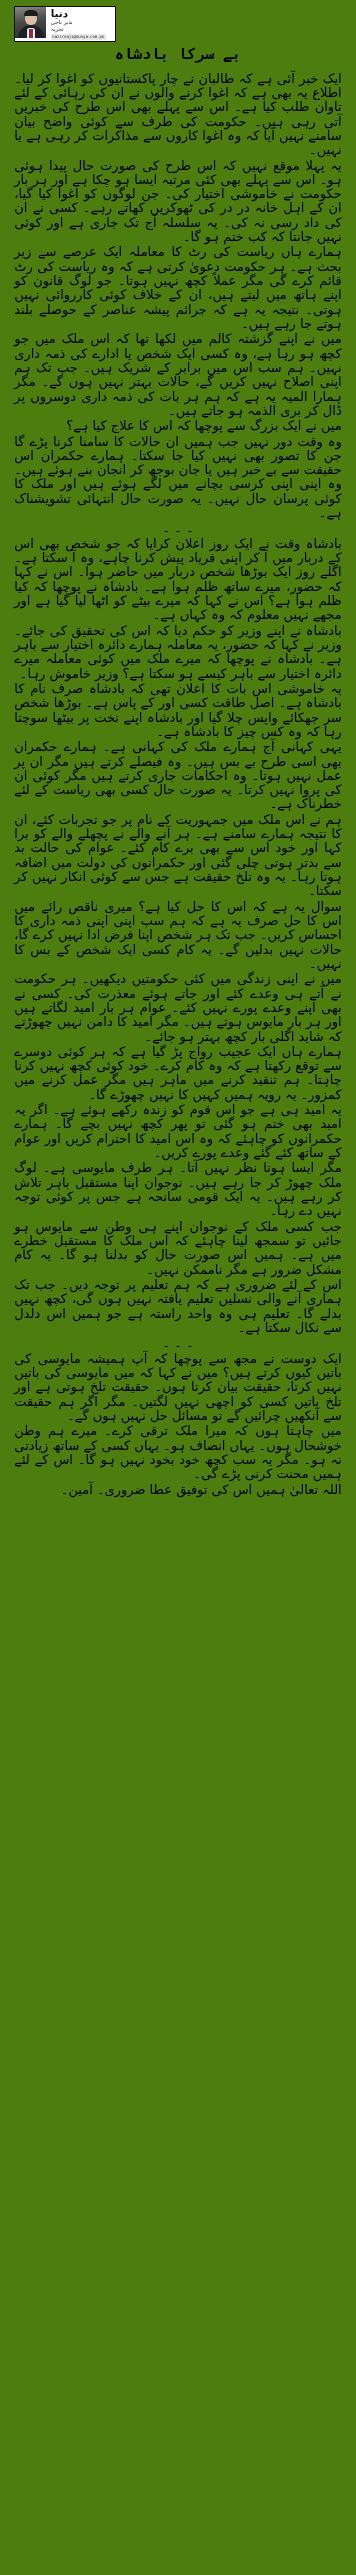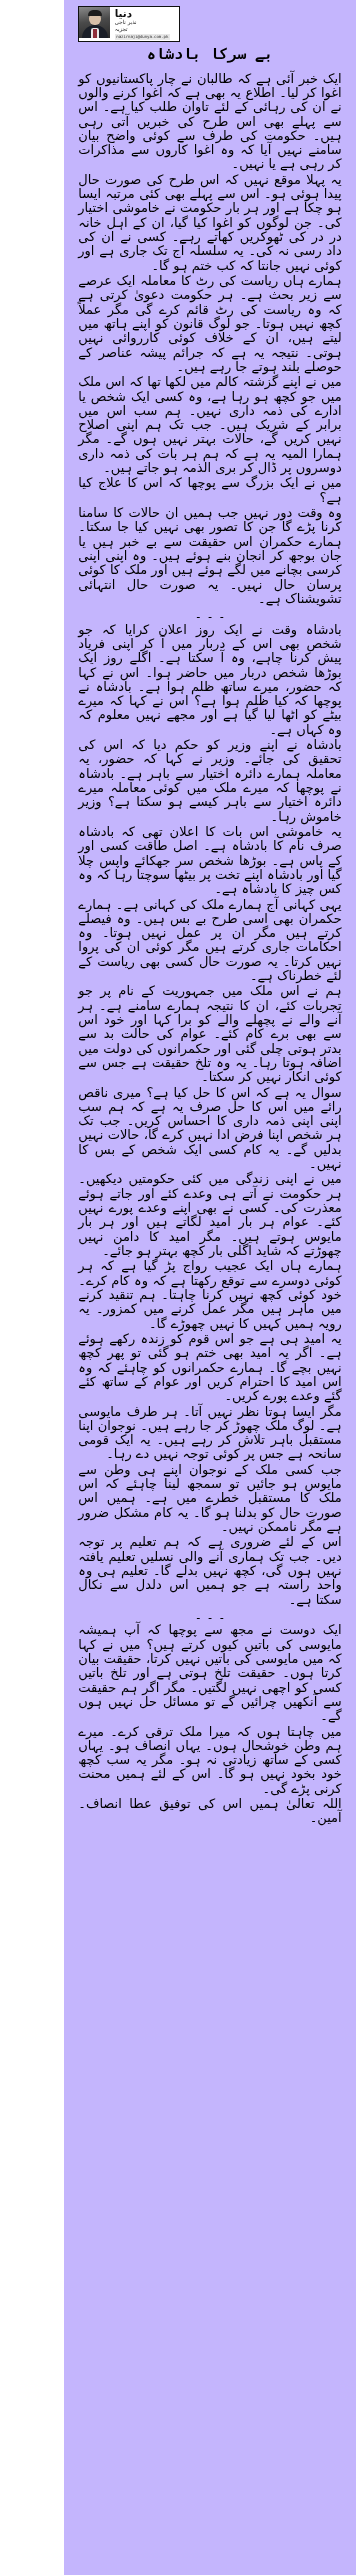--- a/index.html
+++ b/index.html
@@ -7,23 +7,23 @@
     margin: 0;
     padding: 0;
     background: #ffffff;
   }
   body {
     width: 356px;
     font-family: "DejaVu Sans", "Liberation Sans", sans-serif;
     color: #000000;
   }
   .page {
-    width: 292px;
+    width: 356px;
     min-height: 2576px;
-    background: #c4b5fd;
+    background: #4d7c0f;
     position: relative;
     box-sizing: border-box;
     padding: 0 14.3px 22px 14.3px;
   }
   
   .masthead {
     display: flex;
     flex-direction: row-reverse;
     justify-content: flex-start;
     align-items: flex-start;
@@ -197,17 +197,17 @@
     <p>سوال یہ ہے کہ اس کا حل کیا ہے؟ میری ناقص رائے میں اس کا حل صرف یہ ہے کہ ہم سب اپنی اپنی ذمہ داری کا احساس کریں۔ جب تک ہر شخص اپنا فرض ادا نہیں کرے گا، حالات نہیں بدلیں گے۔ یہ کام کسی ایک شخص کے بس کا نہیں۔</p>
     <p>میں نے اپنی زندگی میں کئی حکومتیں دیکھیں۔ ہر حکومت نے آتے ہی وعدے کئے اور جاتے ہوئے معذرت کی۔ کسی نے بھی اپنے وعدے پورے نہیں کئے۔ عوام ہر بار امید لگاتے ہیں اور ہر بار مایوس ہوتے ہیں۔ مگر امید کا دامن نہیں چھوڑتے کہ شاید اگلی بار کچھ بہتر ہو جائے۔</p>
     <p>ہمارے ہاں ایک عجیب رواج پڑ گیا ہے کہ ہر کوئی دوسرے سے توقع رکھتا ہے کہ وہ کام کرے۔ خود کوئی کچھ نہیں کرنا چاہتا۔ ہم تنقید کرنے میں ماہر ہیں مگر عمل کرنے میں کمزور۔ یہ رویہ ہمیں کہیں کا نہیں چھوڑے گا۔</p>
     <p>یہ امید ہی ہے جو اس قوم کو زندہ رکھے ہوئے ہے۔ اگر یہ امید بھی ختم ہو گئی تو پھر کچھ نہیں بچے گا۔ ہمارے حکمرانوں کو چاہئے کہ وہ اس امید کا احترام کریں اور عوام کے ساتھ کئے گئے وعدے پورے کریں۔</p>
     <p>مگر ایسا ہوتا نظر نہیں آتا۔ ہر طرف مایوسی ہے۔ لوگ ملک چھوڑ کر جا رہے ہیں۔ نوجوان اپنا مستقبل باہر تلاش کر رہے ہیں۔ یہ ایک قومی سانحہ ہے جس پر کوئی توجہ نہیں دے رہا۔</p>
     <p>جب کسی ملک کے نوجوان اپنے ہی وطن سے مایوس ہو جائیں تو سمجھ لینا چاہئے کہ اس ملک کا مستقبل خطرے میں ہے۔ ہمیں اس صورت حال کو بدلنا ہو گا۔ یہ کام مشکل ضرور ہے مگر ناممکن نہیں۔</p>
     <p>اس کے لئے ضروری ہے کہ ہم تعلیم پر توجہ دیں۔ جب تک ہماری آنے والی نسلیں تعلیم یافتہ نہیں ہوں گی، کچھ نہیں بدلے گا۔ تعلیم ہی وہ واحد راستہ ہے جو ہمیں اس دلدل سے نکال سکتا ہے۔</p>
     <p class="center">۔ ۔ ۔</p>
     <p>ایک دوست نے مجھ سے پوچھا کہ آپ ہمیشہ مایوسی کی باتیں کیوں کرتے ہیں؟ میں نے کہا کہ میں مایوسی کی باتیں نہیں کرتا، حقیقت بیان کرتا ہوں۔ حقیقت تلخ ہوتی ہے اور تلخ باتیں کسی کو اچھی نہیں لگتیں۔ مگر اگر ہم حقیقت سے آنکھیں چرائیں گے تو مسائل حل نہیں ہوں گے۔</p>
     <p>میں چاہتا ہوں کہ میرا ملک ترقی کرے۔ میرے ہم وطن خوشحال ہوں۔ یہاں انصاف ہو۔ یہاں کسی کے ساتھ زیادتی نہ ہو۔ مگر یہ سب کچھ خود بخود نہیں ہو گا۔ اس کے لئے ہمیں محنت کرنی پڑے گی۔</p>
-    <p>اللہ تعالیٰ ہمیں اس کی توفیق عطا انصاف۔ آمین۔</p>
+    <p>اللہ تعالیٰ ہمیں اس کی توفیق عطا ضروری۔ آمین۔</p>
   </div>
 
 </div>
 
 
 </body></html>

